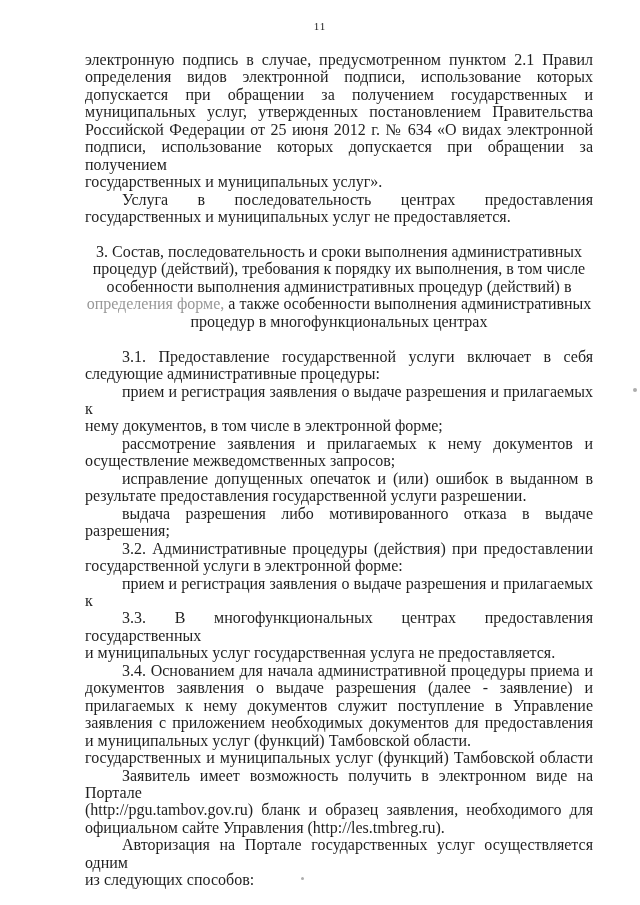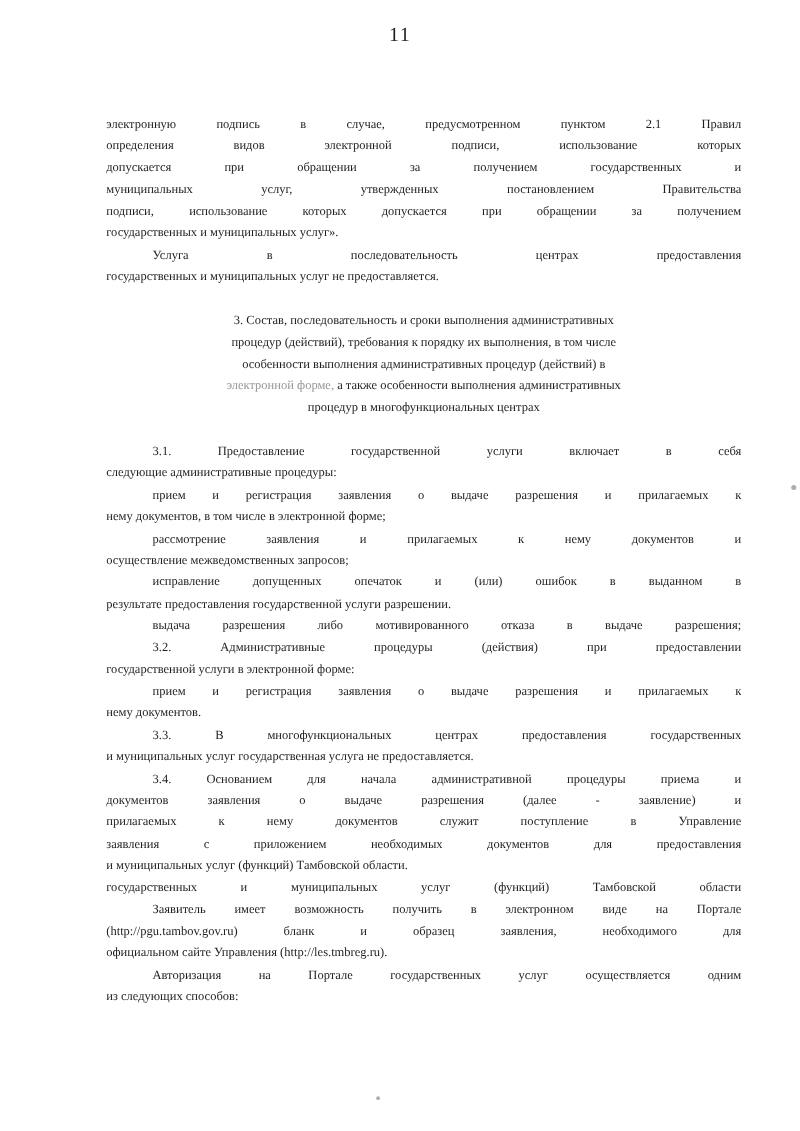--- a/index.html
+++ b/index.html
@@ -14,32 +14,31 @@
     overflow: hidden;
     font-family: "Liberation Serif", "DejaVu Serif", serif;
     color: #1f1f1f;
   }
   .page-number {
     position: absolute;
     top: 20px;
     left: 0;
     width: 640px;
     text-align: center;
-    font-size: 16px;
+    font-size: 11px;
     letter-spacing: 1px;
   }
   .content {
     position: absolute;
     left: 85px;
     top: 51px;
     width: 508px;
-    font-size: 10px;
+    font-size: 16px;
     line-height: 17.45px;
     overflow: hidden;
-    margin-top: 40px;
   }
   .para .jline {
     text-align: justify;
     text-align-last: justify;
     text-justify: inter-word;
     white-space: normal;
   }
   .para .jline.last {
     text-align-last: left;
   }
@@ -70,32 +69,33 @@
 <body style="color: rgb(31, 31, 31); background: rgb(255, 255, 255);">
 
 <div class="page-number">11</div>
 
 <div class="content">
     <div class="para">
       <div class="jline">электронную подпись в случае, предусмотренном пунктом 2.1 Правил</div>
       <div class="jline">определения видов электронной подписи, использование которых</div>
       <div class="jline">допускается при обращении за получением государственных и</div>
       <div class="jline">муниципальных услуг, утвержденных постановлением Правительства</div>
+      <div class="jline">Российской Федерации от 25 июня 2012 г. № 634 «О видах электронной</div>
       <div class="jline">подписи, использование которых допускается при обращении за получением</div>
       <div class="jline last">государственных и муниципальных услуг».</div>
     </div>
     <div class="para">
       <div class="jline indent">Услуга в последовательность центрах предоставления</div>
       <div class="jline last">государственных и муниципальных услуг не предоставляется.</div>
     </div>
     <div class="heading">
       <div class="jline">3. Состав, последовательность и сроки выполнения административных</div>
       <div class="jline">процедур (действий), требования к порядку их выполнения, в том числе</div>
       <div class="jline">особенности выполнения административных процедур (действий) в</div>
-      <div class="jline"><span class="muted">электронной форме,</span><span> а также особенности выполнения административных</span></div>
+      <div class="jline"><span class="muted">определения форме,</span><span> а также особенности выполнения административных</span></div>
       <div class="jline last">процедур в многофункциональных центрах</div>
     </div>
     <div class="para">
       <div class="jline indent">3.1. Предоставление государственной услуги включает в себя</div>
       <div class="jline last">следующие административные процедуры:</div>
     </div>
     <div class="para">
       <div class="jline indent">прием и регистрация заявления о выдаче разрешения и прилагаемых к</div>
       <div class="jline last">нему документов, в том числе в электронной форме;</div>
     </div>
@@ -109,21 +109,20 @@
     </div>
     <div class="para justify-all">
       <div class="jline last indent">выдача разрешения либо мотивированного отказа в выдаче разрешения;</div>
     </div>
     <div class="para">
       <div class="jline indent">3.2. Административные процедуры (действия) при предоставлении</div>
       <div class="jline last">государственной услуги в электронной форме:</div>
     </div>
     <div class="para">
       <div class="jline indent">прием и регистрация заявления о выдаче разрешения и прилагаемых к</div>
-      <div class="jline last">нему документов.</div>
     </div>
     <div class="para">
       <div class="jline indent">3.3. В многофункциональных центрах предоставления государственных</div>
       <div class="jline last">и муниципальных услуг государственная услуга не предоставляется.</div>
     </div>
     <div class="para">
       <div class="jline indent">3.4. Основанием для начала административной процедуры приема и</div>
       <div class="jline">документов заявления о выдаче разрешения (далее - заявление) и</div>
       <div class="jline">прилагаемых к нему документов служит поступление в Управление</div>
       <div class="jline">заявления с приложением необходимых документов для предоставления</div>

